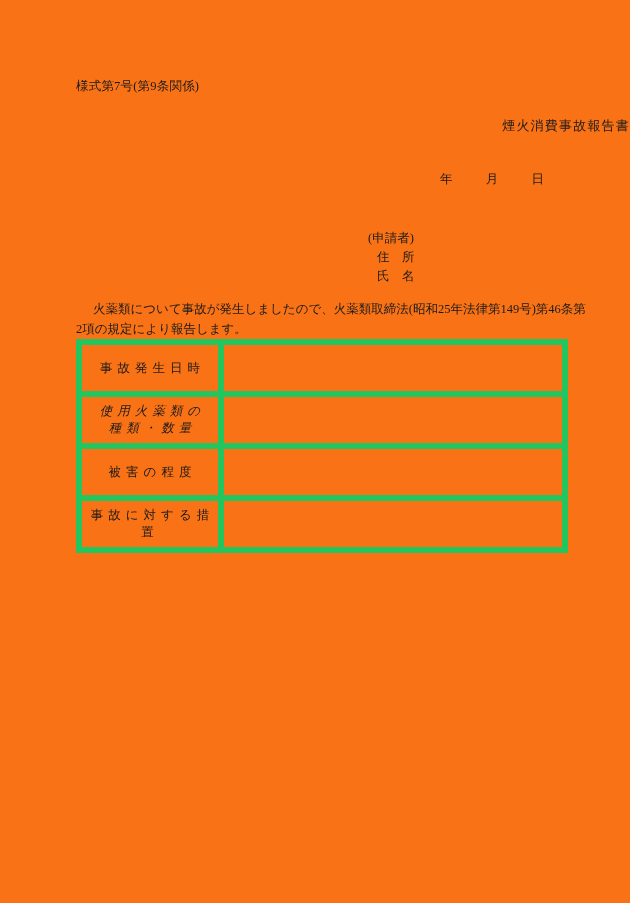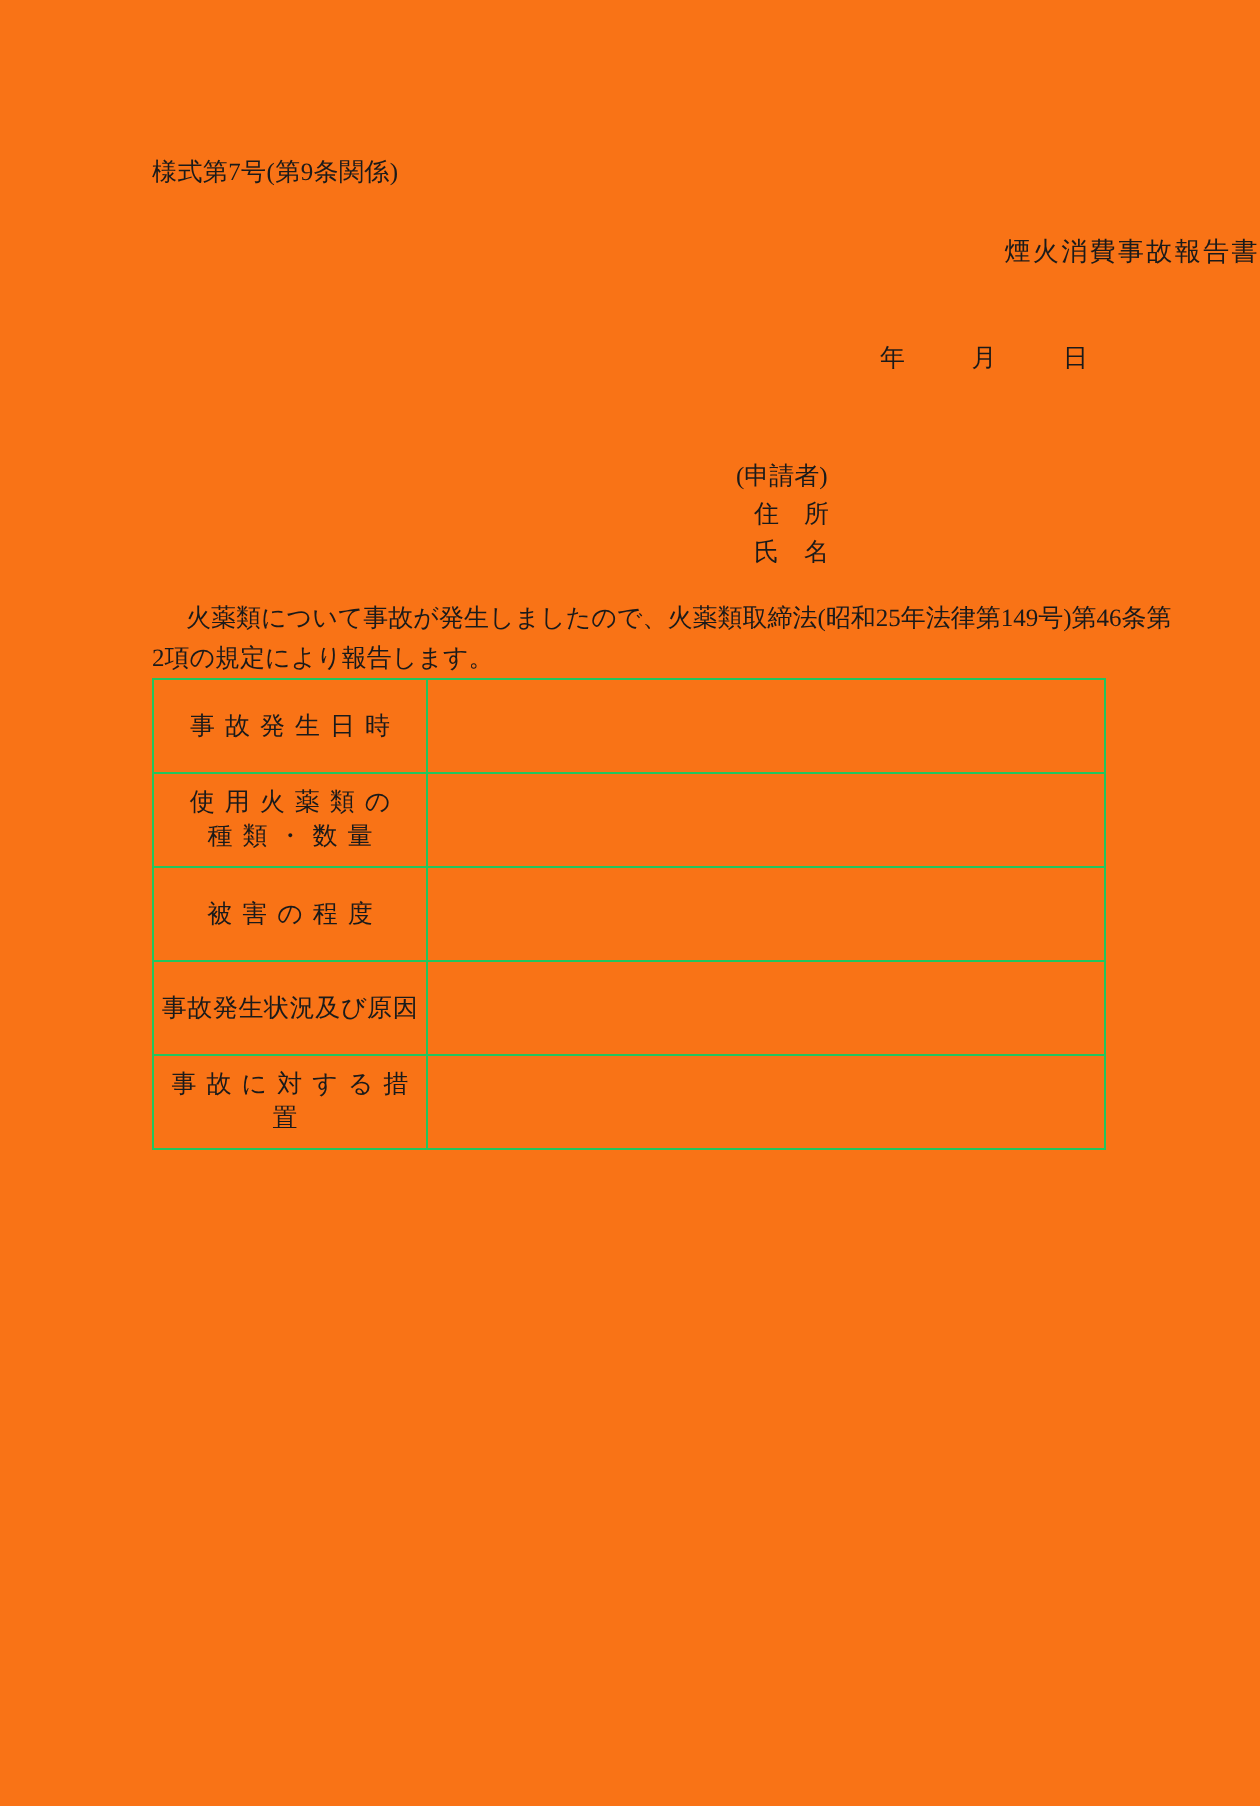--- a/index.html
+++ b/index.html
@@ -108,21 +108,21 @@
   
   .form-table {
     position: absolute;
     left: 76px;
     top: 339px;
     width: 474px;
     border-collapse: collapse;
     table-layout: fixed;
   }
   .form-table td {
-    border: 1px solid #22c55e;
+    border: 6px solid #22c55e;
     height: 46px;
     padding: 0;
     vertical-align: middle;
   }
   .form-table td.label {
     width: 136px;
     text-align: center;
     font-size: 12.5px;
     line-height: 17px;
   }
@@ -135,20 +135,21 @@
     text-indent: 5px;
   }
   .lbl-tight {
     display: block;
     letter-spacing: 0.3px;
   }
   .lbl-two {
     display: block;
     letter-spacing: 5px;
     text-indent: 5px;
+    font-style: italic;
   }
 </style>
 </head>
 <body>
 
 <div class="page">
 
   <div class="form-number">様式第7号(第9条関係)</div>
 
   <div class="doc-title">煙火消費事故報告書</div>
@@ -189,26 +190,20 @@
         <td class="value"></td>
       </tr>
       <tr>
         <td class="label">
           <span class="lbl-spaced">被害の程度</span>
         </td>
         <td class="value"></td>
       </tr>
       <tr>
         <td class="label">
-          <span class="lbl-tight">事故発生状況及び原因</span>
-        </td>
-        <td class="value"></td>
-      </tr>
-      <tr>
-        <td class="label">
           <span class="lbl-spaced">事故に対する措置</span>
         </td>
         <td class="value"></td>
       </tr>
     </tbody>
   </table>
 
 </div>
 
 </body></html>

